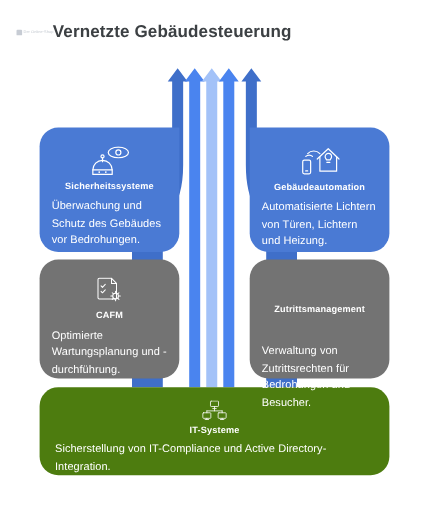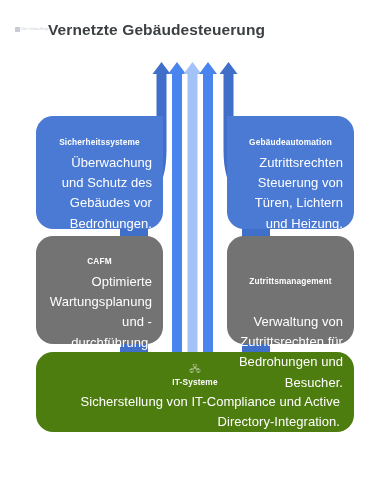--- a/index.html
+++ b/index.html
@@ -75,21 +75,21 @@
 
   
   .card {
     position: absolute;
     box-sizing: border-box;
     border-radius: 17px;
     color: #ffffff;
     display: flex;
     flex-direction: column;
     align-items: center;
-    text-align: right;
+    text-align: left;
   }
 
   .card-row1 { background: #4a7ad4; }
   .card-row2 { background: #737373; }
   .card-row3 { background: #4d7c0f; }
 
   
   #card-sicherheitssysteme {
     left: 36px;  top: 116px;  width: 127px; height: 113px;
     border-top-right-radius: 0;
@@ -121,21 +121,21 @@
     margin-bottom: 5px;
   }
   .card-title {
     font-size: 8.3px;
     font-weight: bold;
     letter-spacing: 0.15px;
     margin-bottom: 6px;
     line-height: 1.1;
   }
   .card-desc {
-    font-size: 13px;
+    font-size: 10px;
     line-height: 1.55;
     font-weight: normal;
     letter-spacing: 0.05px;
     max-width: 112px;
   }
   #card-it-systeme .card-title { margin-bottom: 5px; }
   #card-it-systeme .card-desc { max-width: 290px; }
 </style>
 </head>
 <body>
@@ -236,16 +236,16 @@
       <path d="M15.4 11.6 L25.4 2.2 L35.2 11.6"></path>
       <path d="M17.8 9.6 V22.6 h15.2 V9.6"></path>
       <path d="M22.6 9.4 a2.9 2.9 0 0 1 5.8 0 c0 1.4-1 2.1-1.3 3 h-3.2 c-0.3-0.9-1.3-1.6-1.3-3 Z"></path>
       <path d="M24.1 14.6 h2.8"></path>
       <rect x="2.2" y="12.6" width="7.2" height="12.4" rx="1.4"></rect>
       <path d="M4.9 22.4 h1.8"></path>
       <path d="M5.0 9.2 a4.3 4.3 0 0 1 6.1 0"></path>
       <path d="M6.7 6.6 a7.8 7.8 0 0 1 11.1 0"></path>
     </svg>
     <div class="card-title">Gebäudeautomation</div>
-    <div class="card-desc">Zutrittsrechten Steuerung von Türen, Lichtern und Heizung.</div>
+    <div class="card-desc">Automatisierte Lichtern von Türen, Lichtern und Heizung.</div>
   </div>
 
 </div>
 
 </body></html>

